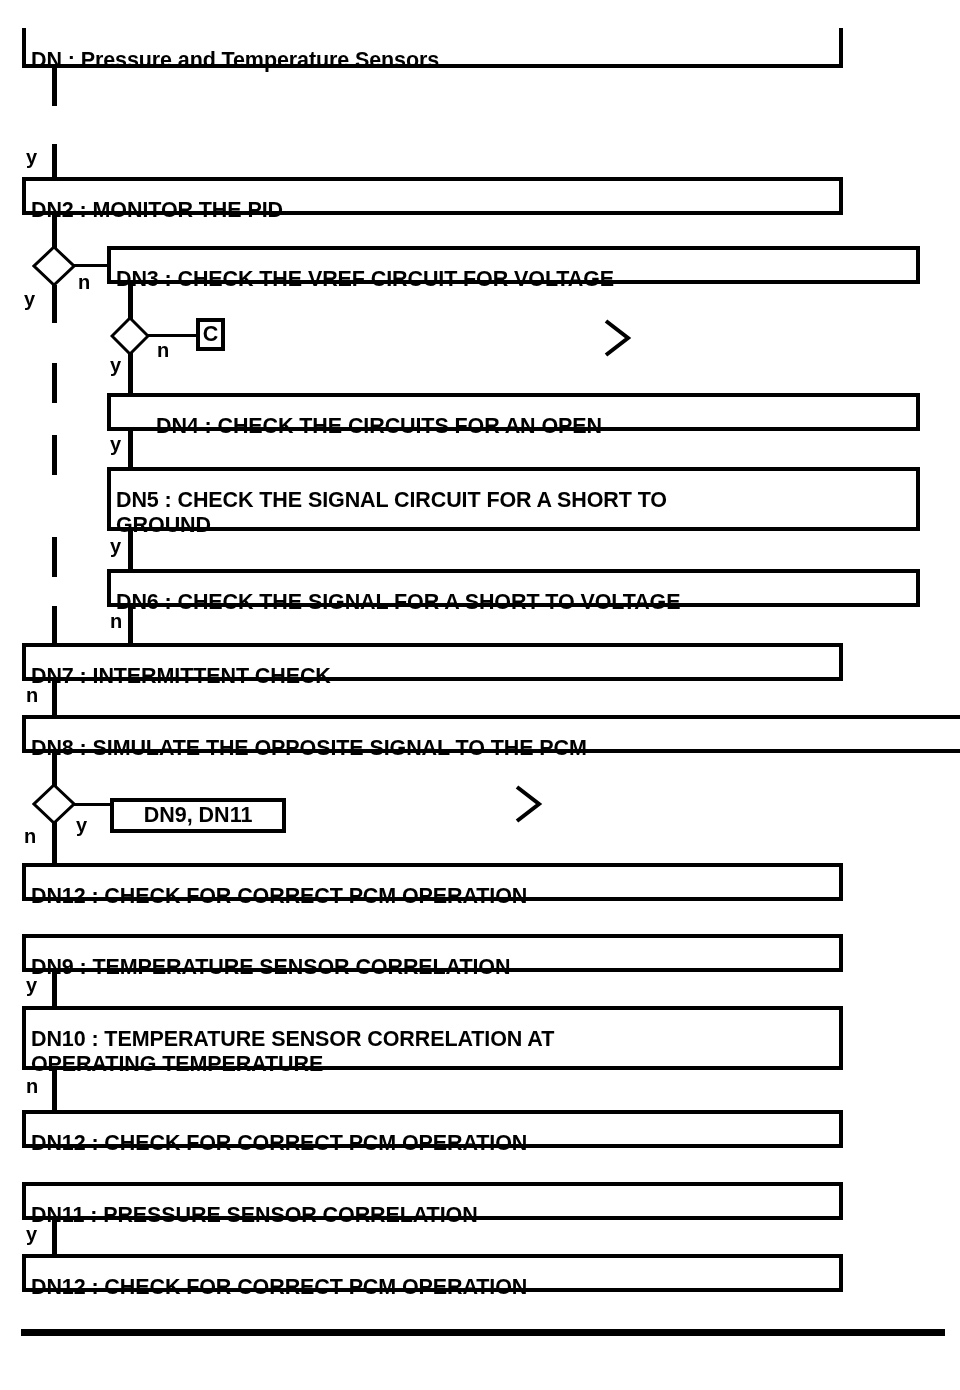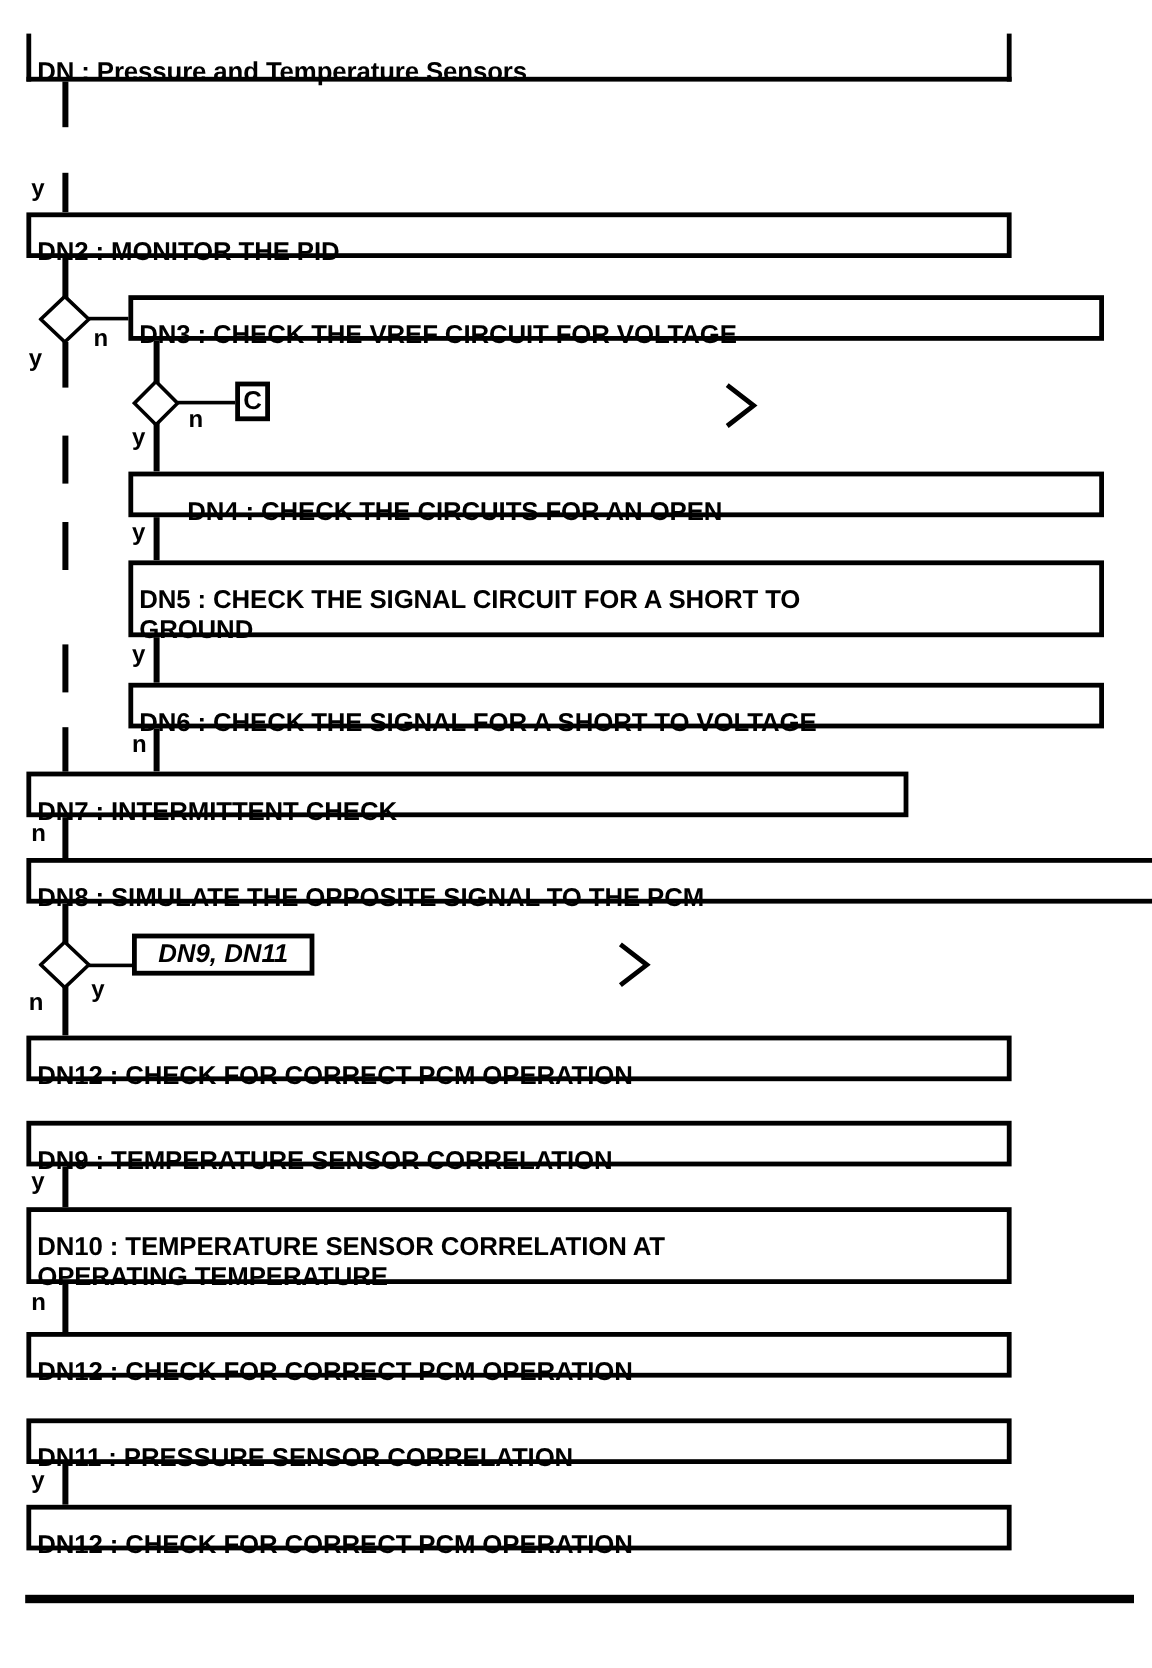--- a/index.html
+++ b/index.html
@@ -185,41 +185,41 @@
   </div>
   <div class="vline" style="left:128px; top:531px; height:38px;"></div>
   <div class="branch" style="left:110px; top:536px;">y</div>
 
   <div class="node" style="left:107px; top:569px; width:813px; height:38px;">
     <span class="label">DN6 : CHECK THE SIGNAL FOR A SHORT TO VOLTAGE</span>
   </div>
   <div class="vline" style="left:128px; top:607px; height:36px;"></div>
   <div class="branch" style="left:110px; top:611px;">n</div>
 
-  <div class="node" style="left:22px; top:643px; width:735px; height:38px;">
+  <div class="node" style="left:22px; top:643px; width:821px; height:38px;">
     <span class="label">DN7 : INTERMITTENT CHECK</span>
   </div>
   <div class="vline" style="left:52px; top:681px; height:34px;"></div>
   <div class="branch" style="left:26px; top:685px;">n</div>
 
   <div class="node" style="left:22px; top:715px; width:952px; height:38px;">
     <span class="label">DN8 : SIMULATE THE OPPOSITE SIGNAL TO THE PCM</span>
   </div>
   <div class="vline" style="left:52px; top:753px; height:33px;"></div>
 
   <div class="diamond" style="left:32px; top:783px; width:44px; height:42px;">
     <svg width="44" height="42" viewBox="0 0 44 42">
       <polygon points="22,2 42,21 22,40 2,21" fill="#ffffff" stroke="#000000" stroke-width="3"></polygon>
     </svg>
   </div>
   <div class="branch" style="left:24px; top:826px;">n</div>
   <div class="branch" style="left:76px; top:815px;">y</div>
 
   <div class="thinline" style="left:74px; top:803px; width:40px;"></div>
-  <div class="tag-box" style="left:110px; top:778px; width:152px; height:35px;font-style:italic;">
+  <div class="tag-box" style="left:110px; top:798px; width:176px; height:35px;">
     <span class="label">DN9, DN11</span>
   </div>
 
   <div class="vline" style="left:52px; top:822px; height:41px;"></div>
 
   <div class="chevron" style="left:513px; top:784px; width:36px; height:40px;">
     <svg width="36" height="40" viewBox="0 0 36 40">
       <polyline points="4,3 26,20 4,37" fill="none" stroke="#000000" stroke-width="4"></polyline>
     </svg>
   </div>

